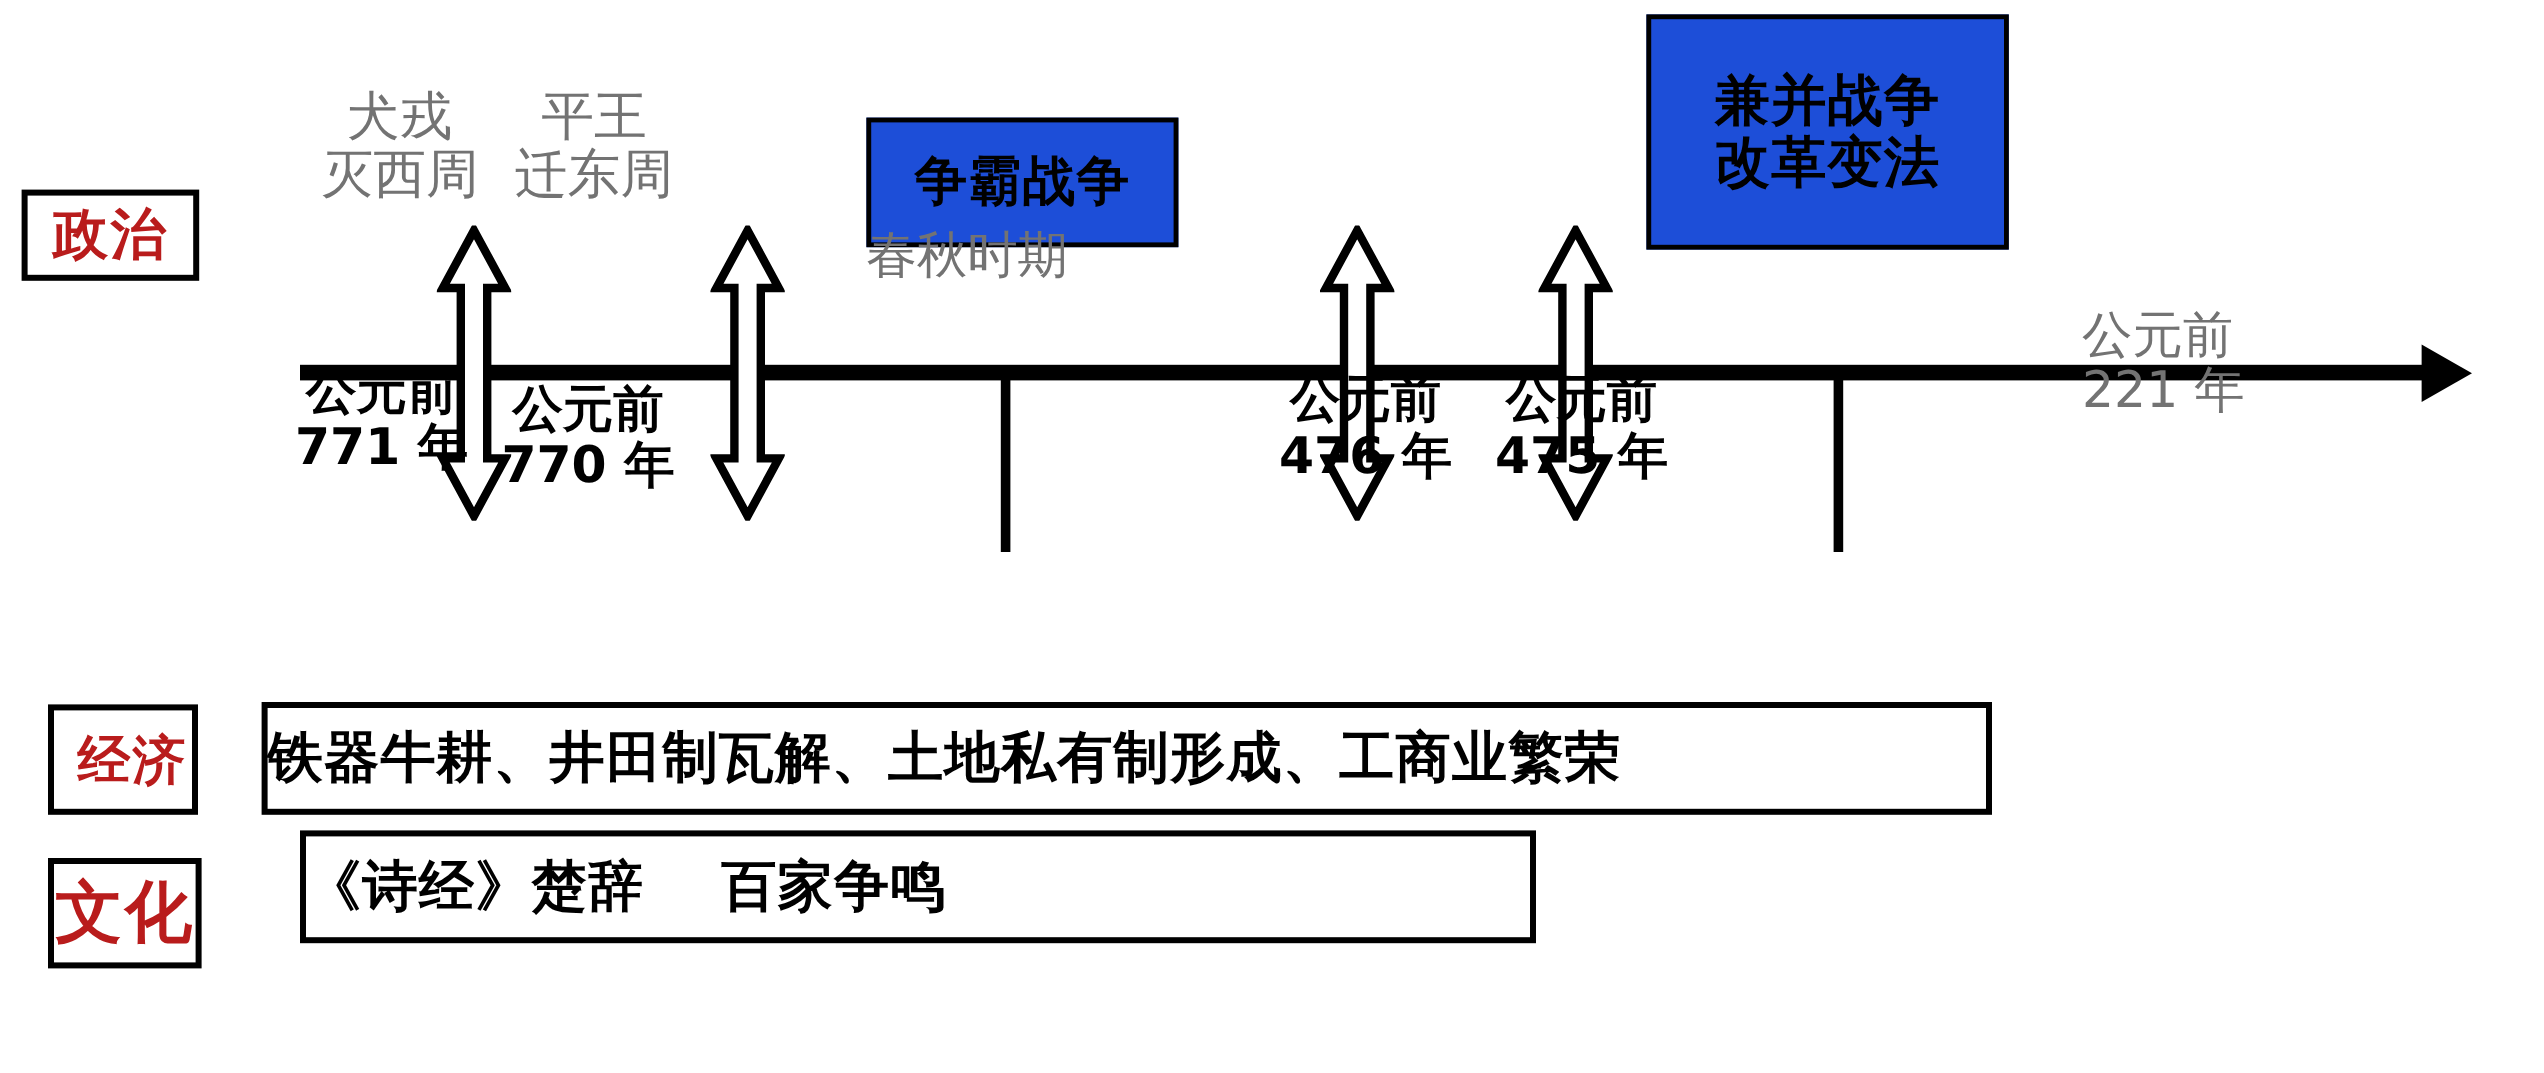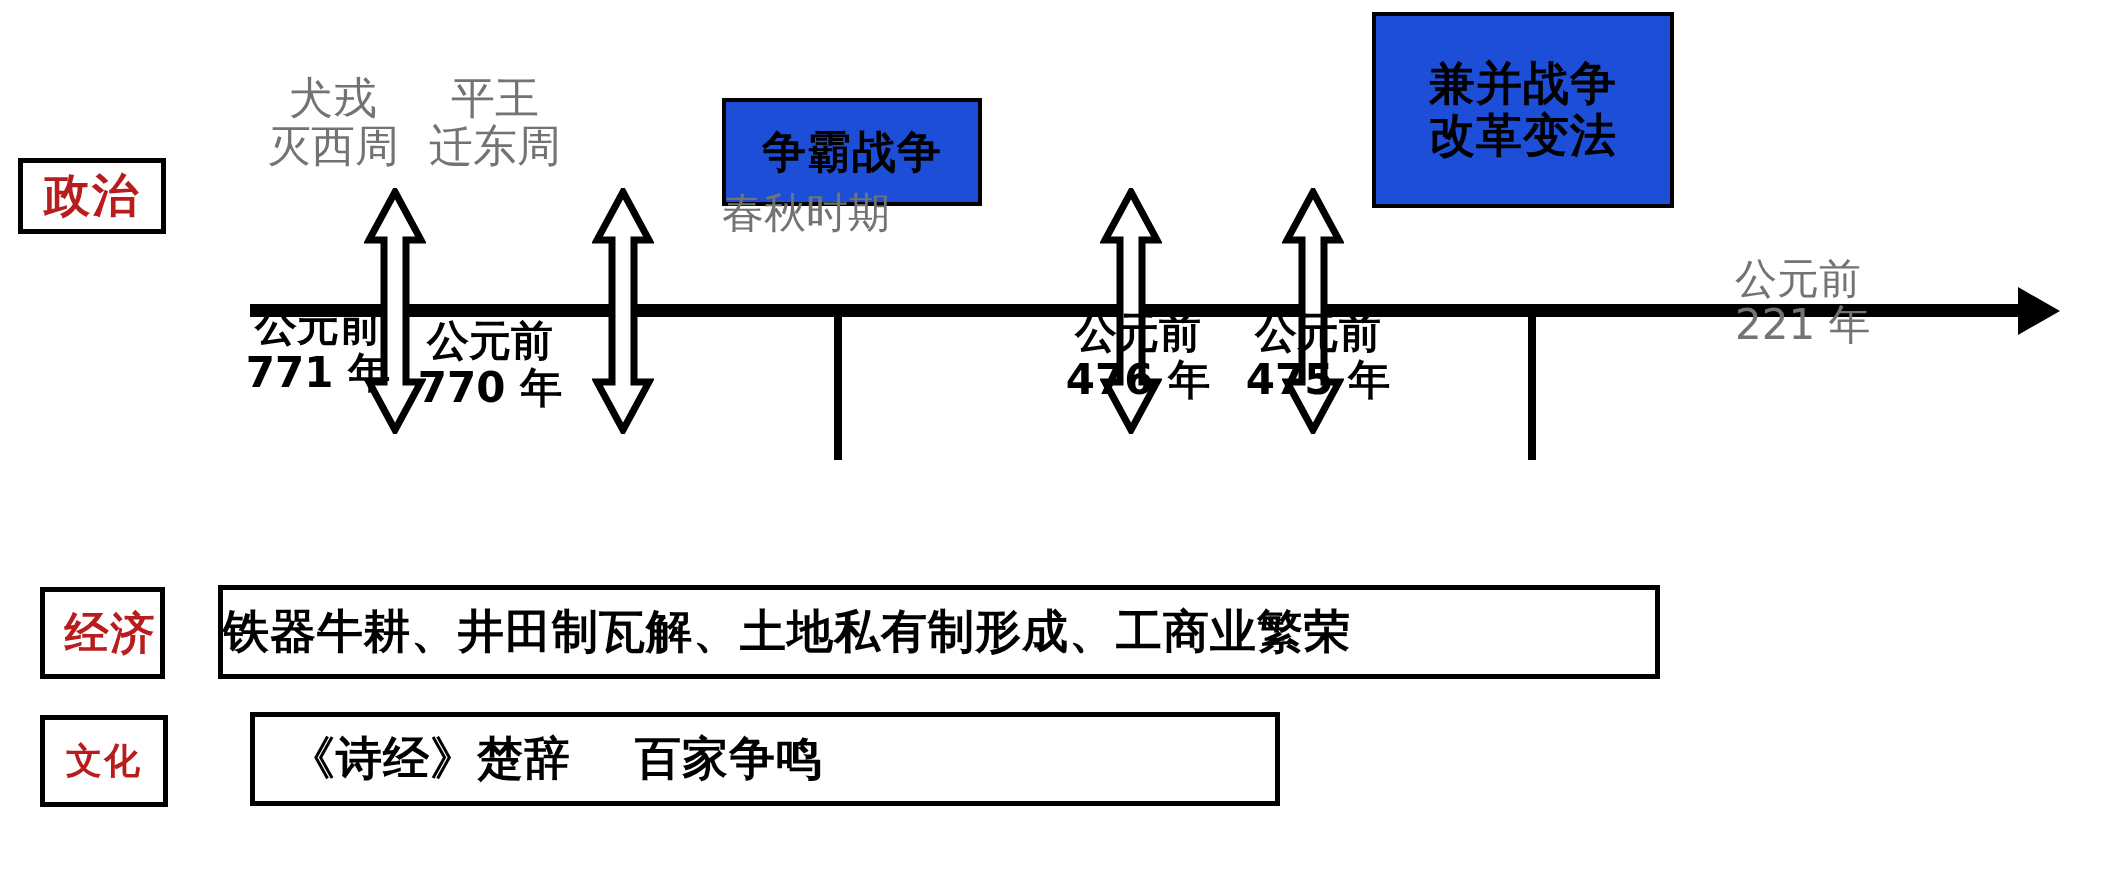--- a/index.html
+++ b/index.html
@@ -26,21 +26,21 @@
     display: flex;
     align-items: center;
     justify-content: center;
     font-weight: bold;
     color: #b91c1c;
     letter-spacing: 2px;
     box-sizing: border-box;
   }
   .cat-politics { left: 18px;  top: 158px; width: 148px; height: 76px;  font-size: 46px; }
   .cat-economy  { left: 40px;  top: 587px; width: 125px; height: 92px;  font-size: 44px; padding-left: 16px; }
-  .cat-culture  { left: 40px;  top: 715px; width: 128px; height: 92px;  font-size: 36px; }
+  .cat-culture  { left: 40px;  top: 715px; width: 128px; height: 92px;  font-size: 56px; }
 
   
   .event-box {
     border: 4px solid #000000;
     background: #1d4ed8;
     display: flex;
     flex-direction: column;
     align-items: center;
     justify-content: center;
     font-weight: bold;
@@ -101,21 +101,21 @@
   .strip {
     border: 5px solid #000000;
     background: #ffffff;
     display: flex;
     align-items: center;
     box-sizing: border-box;
     color: #000000;
     font-weight: bold;
   }
   .strip-economy { left: 218px; top: 585px; width: 1442px; height: 94px; font-size: 46px; letter-spacing: 1px; }
-  .strip-culture { left: 250px; top: 712px; width: 1030px; height: 94px; font-size: 46px; padding-left: 34px; letter-spacing: 1px; text-align: right; }
+  .strip-culture { left: 250px; top: 692px; width: 1030px; height: 94px; font-size: 46px; letter-spacing: 1px; text-align: right; }
 </style>
 </head>
 <body>
 
 <div id="stage">
 
   <div class="abs cat-box cat-politics">
     <span>政治</span>
   </div>
   <div class="abs cat-box cat-economy">

